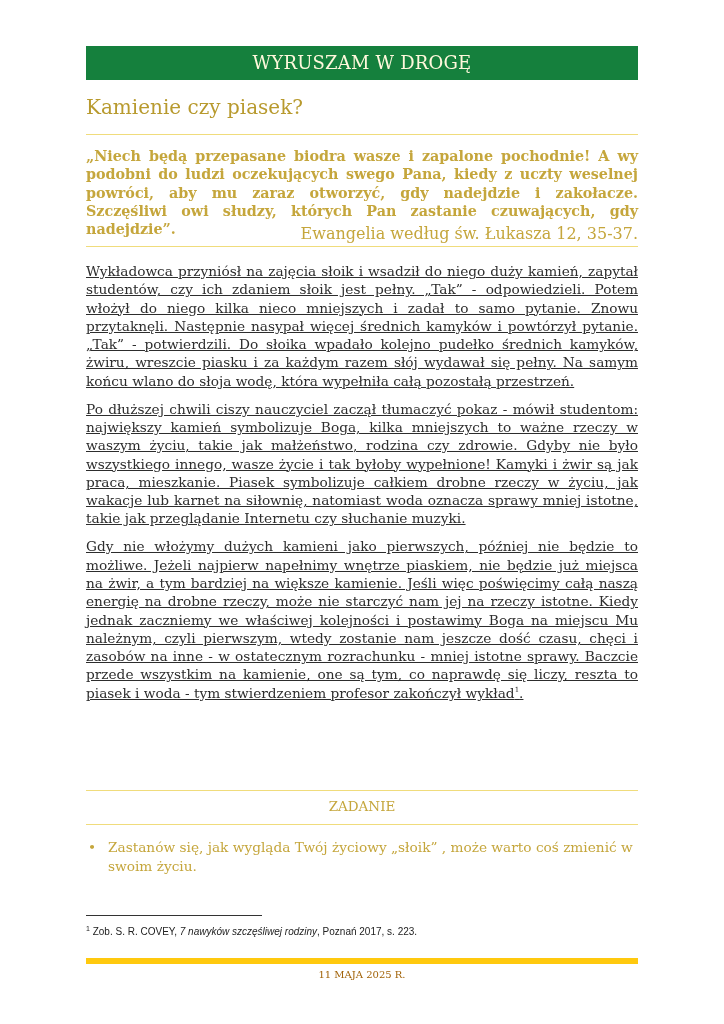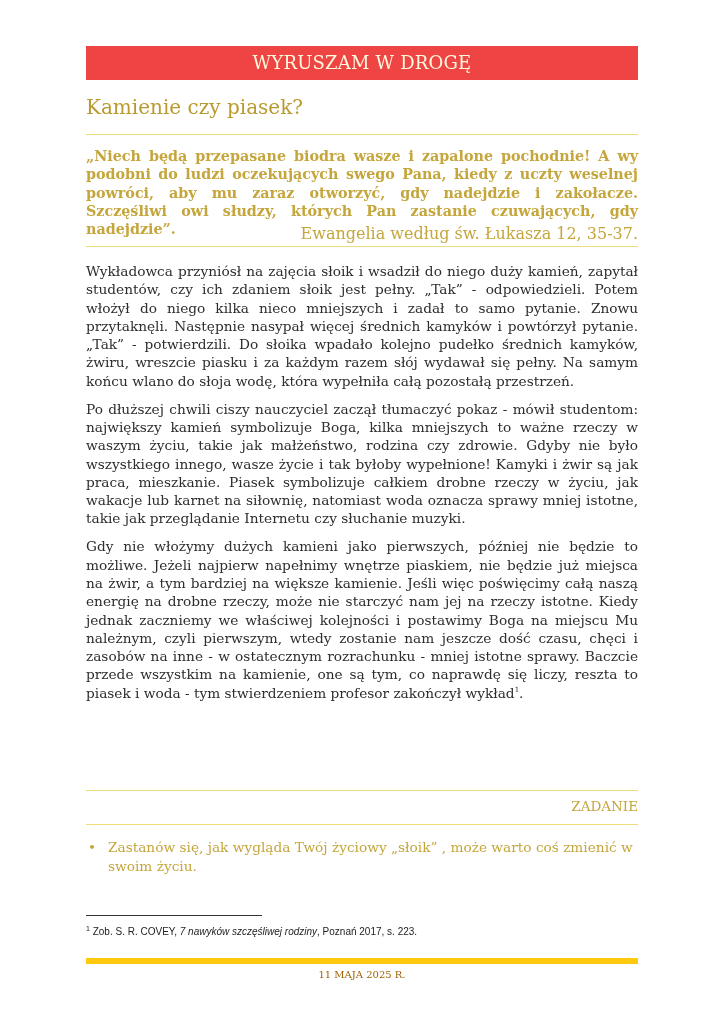--- a/index.html
+++ b/index.html
@@ -1,37 +1,37 @@
 <!DOCTYPE html>
 <html><head>
   <meta charset="utf-8">
   <style>
     html, body { margin: 0; padding: 0; background: #ffffff; }
     body { width: 724px; height: 1024px; position: relative; overflow: hidden;
            font-family: "DejaVu Serif", serif; color: #2a2a2a; }
     .page { position: absolute; left: 86px; width: 552px; top: 0; }
 
     .banner { position: absolute; top: 46px; left: 0; width: 552px; height: 34px;
-              background: #ef4444; color: #fff8dc; text-align: center;
+              background: #15803d; color: #fff8dc; text-align: center;
               font-size: 18px; line-height: 34px; letter-spacing: 0.2px; }
     .title { position: absolute; top: 94px; left: 0; width: 552px; 
              color: #b89a2e; font-size: 20px; line-height: 26px; }
     .rule { position: absolute; left: 0; width: 552px; height: 1px; background: #f0dc7c; }
 
     .quote { position: absolute; top: 147px; left: 0; width: 552px; color: #c5a63c;
              font-size: 14.3px; line-height: 18.3px; text-align: justify; font-weight: bold; }
     .quote-source { position: absolute; top: 219px; right: 0; color: #c5a63c;
                     font-size: 16px; line-height: 14px; text-align: right; margin-top: 8px; }
 
     .body { position: absolute; top: 262px; left: 0; width: 552px; font-size: 13.7px;
             line-height: 18.3px; text-align: justify; color: #2d2d2d; }
-    .body p { margin: 0 0 9.6px 0; }
+    .body p { margin: 0 0 9.6px 0; text-decoration: underline; }
     sup.fn { font-size: 7px; vertical-align: super; line-height: 0; }
 
-    .task-heading { position: absolute; top: 797px; left: 0; width: 552px; text-align: right;
+    .task-heading { position: absolute; top: 797px; left: 0; width: 552px; text-align: center;
                     color: #c5a63c; font-size: 13.5px; line-height: 18px; }
     .task-list { position: absolute; top: 838px; left: 0; width: 552px; margin: 0; padding: 0;
                  list-style: none; color: #c5a63c; font-size: 13.7px; line-height: 19px; }
     .task-list li { position: relative; padding-left: 22px; }
     .task-list .bullet { position: absolute; left: 2px; top: 0; }
 
     .fn-rule { position: absolute; top: 915px; left: 0; width: 176px; height: 1px; background: #333; }
     .footnote { position: absolute; top: 922px; left: 0; width: 552px;
                 font-family: "Liberation Sans", sans-serif; font-size: 10px; line-height: 14px; color: #222; }
     .footnote sup { font-size: 7px; }

